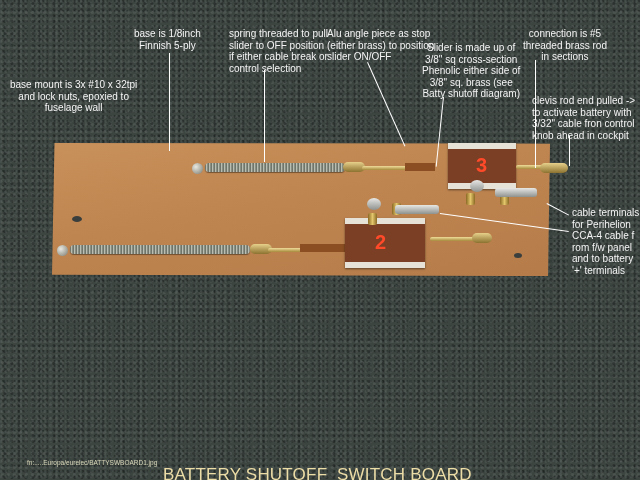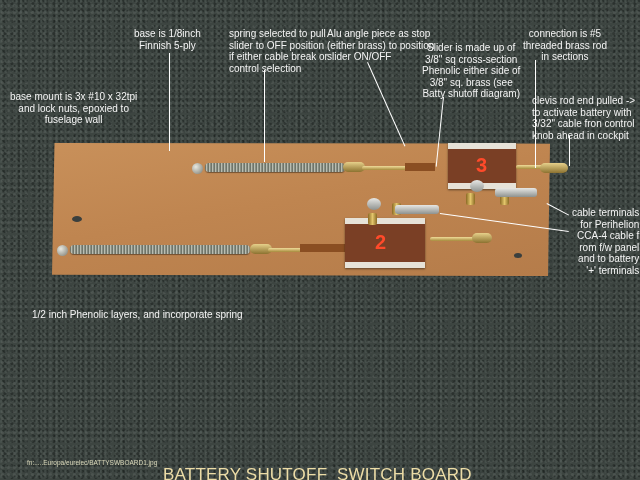--- a/index.html
+++ b/index.html
@@ -77,58 +77,57 @@
 </div>
 <div class="rod" style="left:430px;top:237px;width:50px;"></div>
 <div class="clevis" style="left:472px;top:233px;width:20px;"></div>
 <div class="post" style="left:368px;top:213px;"></div>
 <div class="post" style="left:392px;top:203px;"></div>
 <div class="terminal" style="left:395px;top:205px;width:44px;height:9px;"></div>
 <div class="terminal" style="left:367px;top:198px;width:14px;height:12px;border-radius:50%;"></div>
 
 <div class="ann center" style="left:134px;top:28px;">base is 1/8inch
 Finnish 5-ply</div>
-<div class="ann center" style="left:10px;top:79px;margin-top:12px;">base mount is 3x #10 x 32tpi
+<div class="ann center" style="left:10px;top:79px;">base mount is 3x #10 x 32tpi
 and lock nuts, epoxied to
 fuselage wall</div>
-<div class="ann" style="left:229px;top:28px;">spring selected to pull
+<div class="ann" style="left:229px;top:28px;">spring threaded to pull
 slider to OFF position
 if either cable break or
 control selection</div>
 <div class="ann" style="left:327px;top:28px;">Alu angle piece as stop
 (either brass) to position
 slider ON/OFF</div>
 <div class="ann center" style="left:422px;top:42px;">Slider is made up of
 3/8" sq cross-section
 Phenolic either side of
 3/8" sq. brass (see
 Batty shutoff diagram)</div>
 <div class="ann center" style="left:523px;top:28px;">connection is #5
 threaded brass rod
 in sections</div>
 <div class="ann" style="left:532px;top:95px;">clevis rod end pulled -&gt;
 to activate battery with
 3/32" cable fron control
 knob ahead in cockpit</div>
-<div class="ann" style="left:572px;top:207px;text-align:right;">cable terminals
+<div class="ann" style="left:572px;top:207px;">cable terminals
 for Perihelion
 CCA-4 cable f
 rom f/w panel
 and to battery
 '+' terminals</div>
 
 <div class="leader" style="left:169px;top:53px;width:1.3px;height:98px;"></div>
 <div class="leader" style="left:264px;top:70px;width:1.3px;height:92px;"></div>
 <div class="leader" style="left:368px;top:62px;width:92px;transform:rotate(66deg);"></div>
 <div class="leader" style="left:443px;top:97px;width:1.3px;height:70px;transform:rotate(6deg);"></div>
 <div class="leader" style="left:535px;top:60px;width:1.3px;height:108px;"></div>
 <div class="leader" style="left:569px;top:136px;width:1.3px;height:30px;"></div>
 <div class="leader" style="left:547px;top:203px;width:25px;transform:rotate(28deg);"></div>
 <div class="leader" style="left:440px;top:213px;width:130px;transform:rotate(8deg);"></div>
 
 <div class="ann" style="left:32px;top:286px;line-height:11.6px;">
-  <div>1/2 inch Phenolic layers, and incorporate spring</div>
   
   
 </div>
 
 <div class="title">BATTERY SHUTOFF  SWITCH BOARD</div>
 <div class="fn">fn:.....Europa/eurelec/BATTYSWBOARD1.jpg</div>
 
 </body></html>

